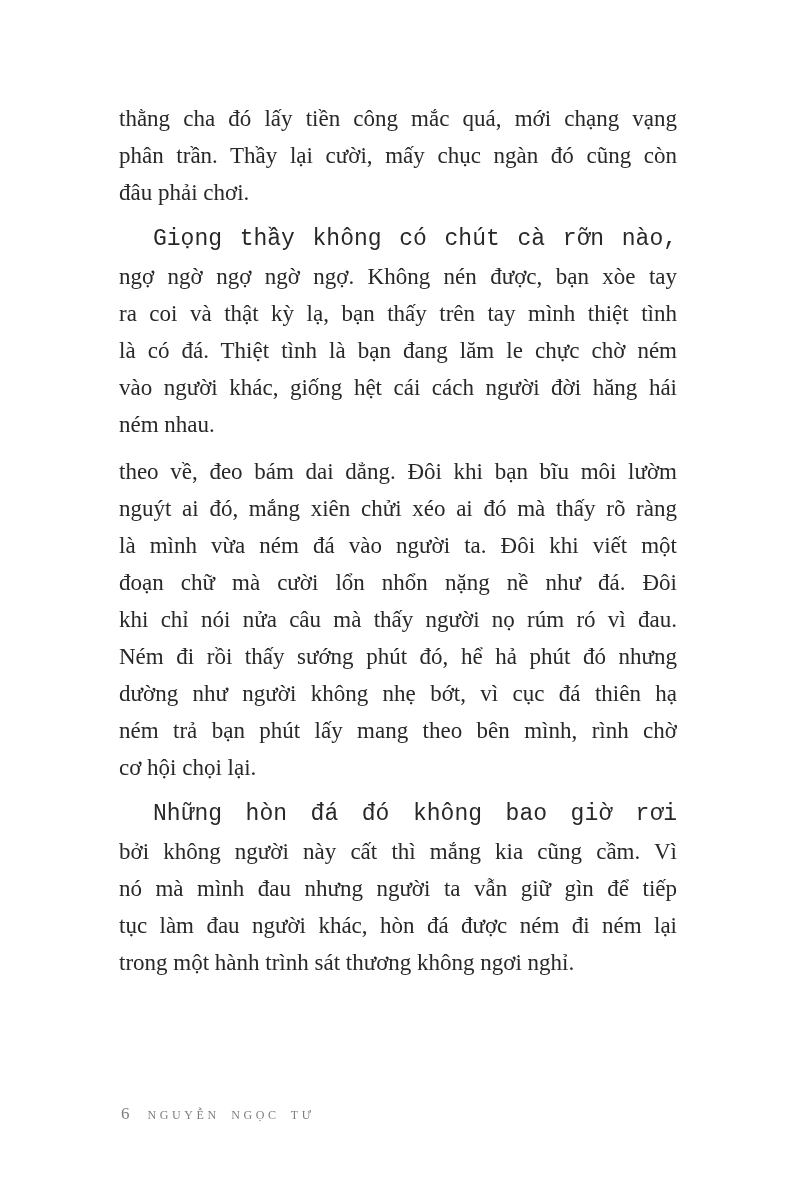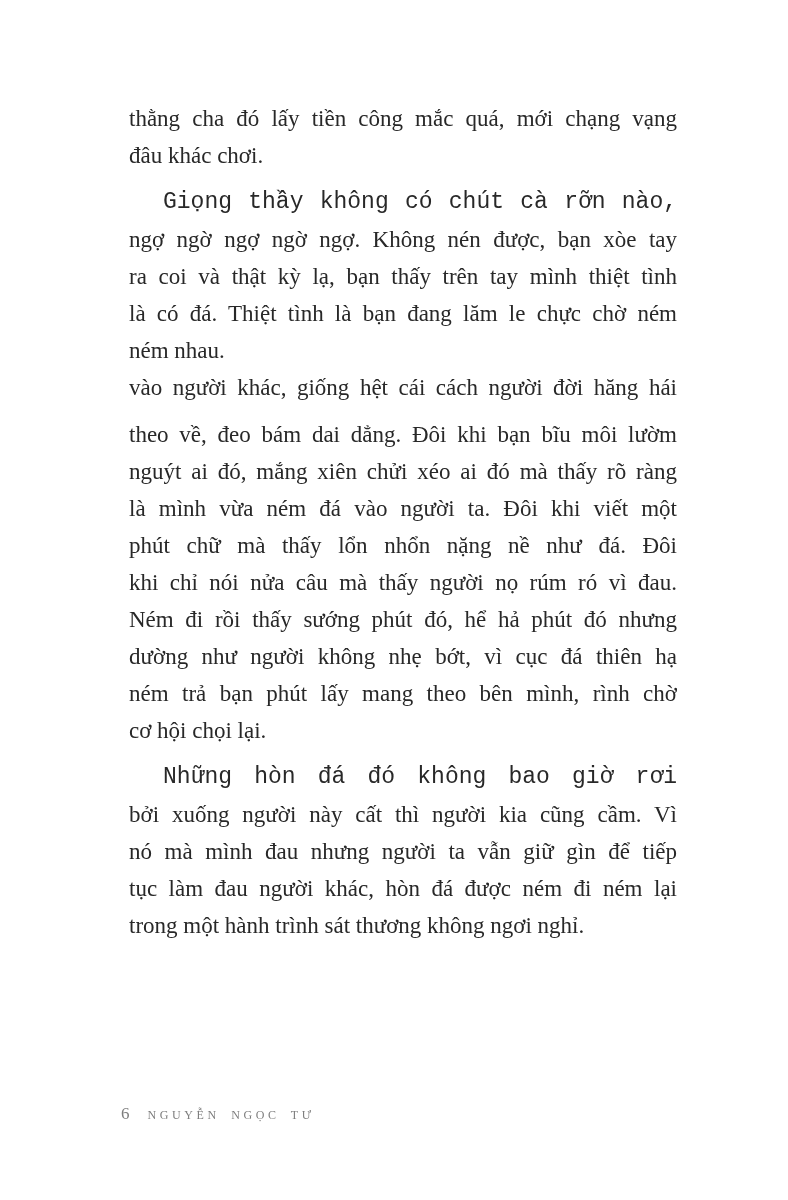--- a/index.html
+++ b/index.html
@@ -18,21 +18,21 @@
   .text-block {
     position: absolute;
     left: 119px;
     top: 100px;
     width: 558px;
     color: #282828;
     font-size: 23px;
     line-height: 37px;
   }
   .para {
-    margin: 0 0 10px 10px;
+    margin: 0 0 10px 0;
   }
   .line {
     height: 37px;
     overflow: hidden;
     text-align: justify;
   }
   
   .line::after {
     content: "";
     display: inline-block;
@@ -71,44 +71,45 @@
   }
 </style>
 </head>
 <body>
 
 <div class="page">
 
   <main class="text-block" id="paragraphs">
       <div class="para">
         <div class="line">thằng cha đó lấy tiền công mắc quá, mới chạng vạng</div>
-        <div class="line last">đâu khác chơi.</div>
+        <div class="line">phân trần. Thầy lại cười, mấy chục ngàn đó cũng còn</div>
+        <div class="line last">đâu phải chơi.</div>
       </div>
       <div class="para">
         <div class="line indent">Giọng thầy không có chút cà rỡn nào, làm bạn ngờ</div>
         <div class="line">ngợ ngờ ngợ ngờ ngợ. Không nén được, bạn xòe tay</div>
         <div class="line">ra coi và thật kỳ lạ, bạn thấy trên tay mình thiệt tình</div>
         <div class="line">là có đá. Thiệt tình là bạn đang lăm le chực chờ ném</div>
+        <div class="line">vào người khác, giống hệt cái cách người đời hăng hái</div>
         <div class="line last">ném nhau.</div>
-        <div class="line">vào người khác, giống hệt cái cách người đời hăng hái</div>
       </div>
       <div class="para">
         <div class="line">theo về, đeo bám dai dẳng. Đôi khi bạn bĩu môi lườm</div>
         <div class="line">nguýt ai đó, mắng xiên chửi xéo ai đó mà thấy rõ ràng</div>
         <div class="line">là mình vừa ném đá vào người ta. Đôi khi viết một</div>
-        <div class="line">phút chữ mà thấy lổn nhổn nặng nề như đá. Đôi</div>
+        <div class="line">đoạn chữ mà cười lổn nhổn nặng nề như đá. Đôi</div>
         <div class="line">khi chỉ nói nửa câu mà thấy người nọ rúm ró vì đau.</div>
         <div class="line">Ném đi rồi thấy sướng phút đó, hể hả phút đó nhưng</div>
         <div class="line">dường như người không nhẹ bớt, vì cục đá thiên hạ</div>
         <div class="line">ném trả bạn phút lấy mang theo bên mình, rình chờ</div>
         <div class="line last">cơ hội chọi lại.</div>
       </div>
       <div class="para">
         <div class="line indent">Những hòn đá đó không bao giờ rơi xuống đất,</div>
-        <div class="line">bởi xuống người này cất thì người kia cũng cầm. Vì</div>
+        <div class="line">bởi không người này cất thì mắng kia cũng cầm. Vì</div>
         <div class="line">nó mà mình đau nhưng người ta vẫn giữ gìn để tiếp</div>
         <div class="line">tục làm đau người khác, hòn đá được ném đi ném lại</div>
         <div class="line last">trong một hành trình sát thương không ngơi nghỉ.</div>
       </div>
     </main>
 
   <footer class="footer">
     <span class="pagenum">6</span>
     <span class="author">NGUYỄN NGỌC TƯ</span>
   </footer>

